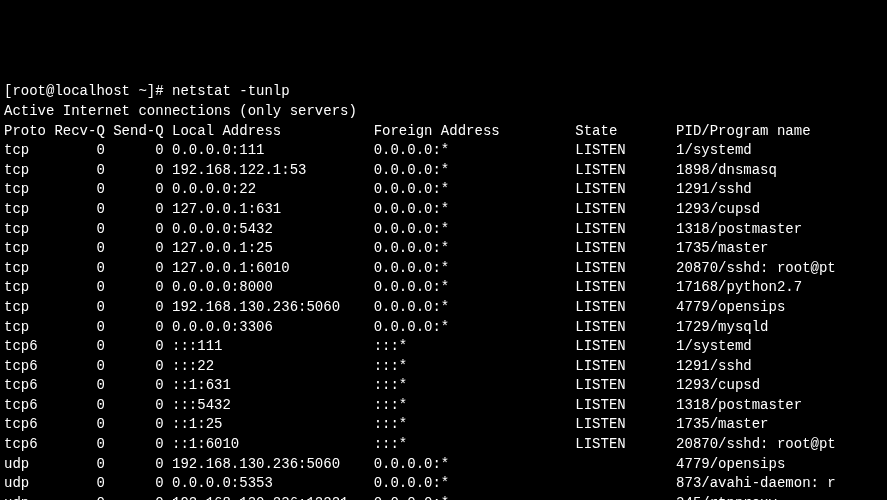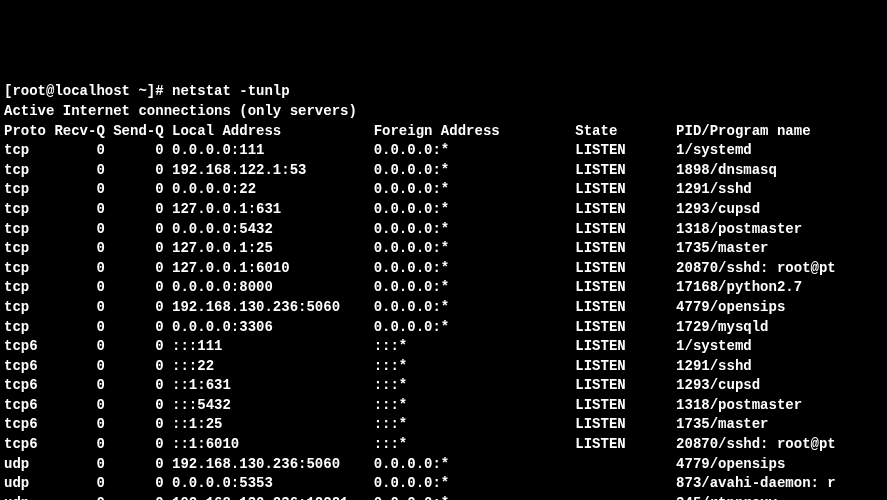--- a/index.html
+++ b/index.html
@@ -1,19 +1,18 @@
 <!DOCTYPE html>
 <html><head>
   <meta charset="utf-8">
   <style>
     * {
       margin: 0;
       padding: 0;
       box-sizing: border-box;
-      font-weight: bold;
     }
     body {
       background: #000;
       color: #fff;
       font-family: 'Courier New', Consolas, monospace;
       font-size: 14px;
       line-height: 1.4;
       padding: 4px;
       white-space: pre;
       width: 887px;

